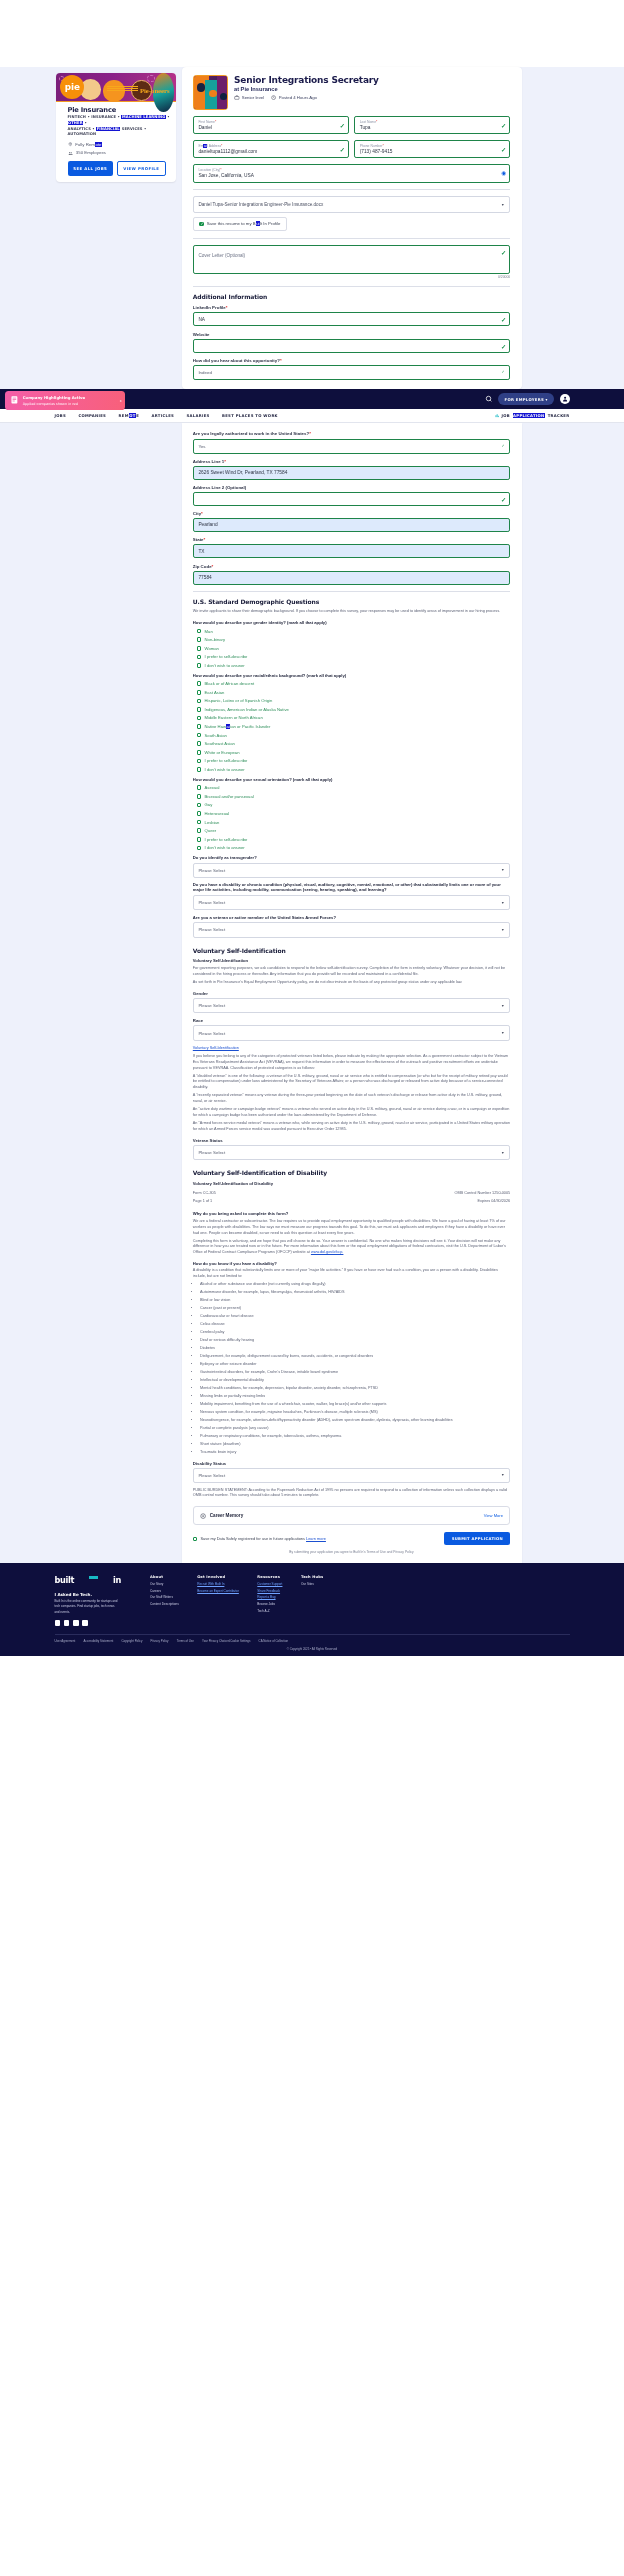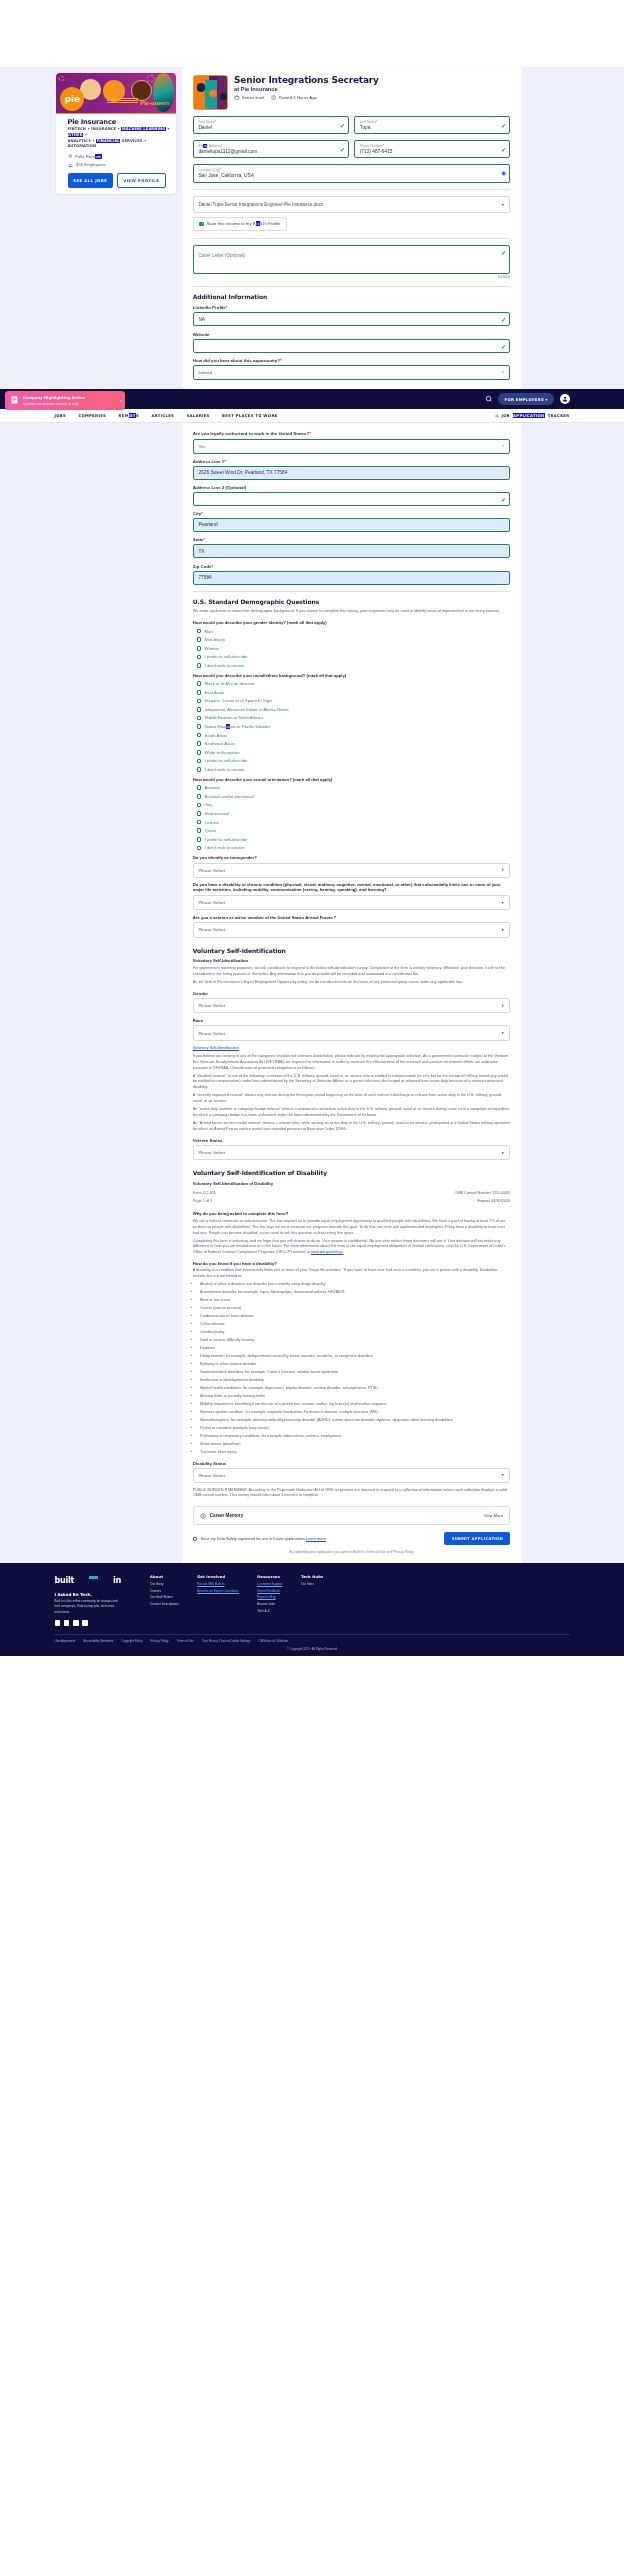--- a/index.html
+++ b/index.html
@@ -13,21 +13,21 @@
   .band { background:#eef1fb; }
   .wrap { width:624px; margin:0 auto; display:flex; justify-content:center; gap:5.2px; }
 
   
   .topgap { height:67px; background:#fff; }
 
   
   .rail { width:120px; padding-top:6.2px; }
   .company-card { background:#fff; border-radius:4.1px; overflow:hidden; box-shadow:0 0.5px 1.5px rgba(0,0,0,.08); }
   .company-banner {
-    height:41px; position:relative;
+    height:29px; position:relative;
     background:linear-gradient(100deg,#7b1f7a 0%, #8a2188 45%, #9c2a86 70%, #b7308a 100%);
     border-bottom:1.5px solid #f29b23;
   }
   .pie-logo {
     position:absolute; left:4.1px; bottom:2.1px; width:24px; height:24px; border-radius:50%;
     background:#f79009; display:flex; align-items:center; justify-content:center;
     color:#fff; font-weight:bold; font-size:8.8px; font-family:"DejaVu Sans",sans-serif;
   }
   .pie-word { position:absolute; right:6.7px; bottom:7.2px; color:#f7a81b; font-size:6.7px;
               font-family:"Liberation Serif", serif; font-weight:bold; }

